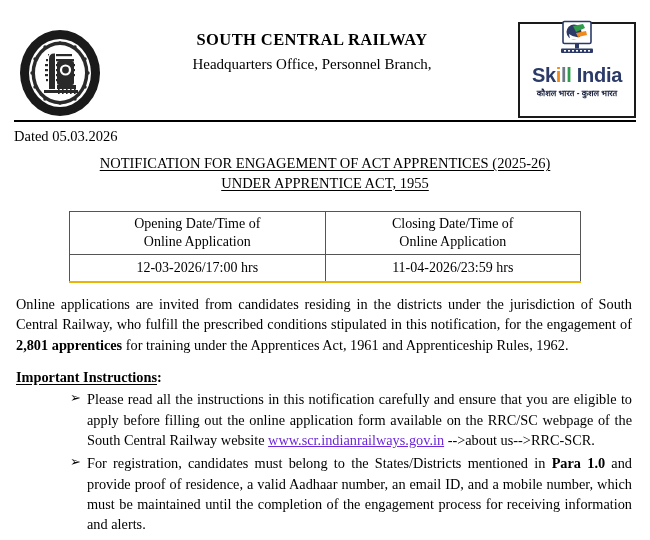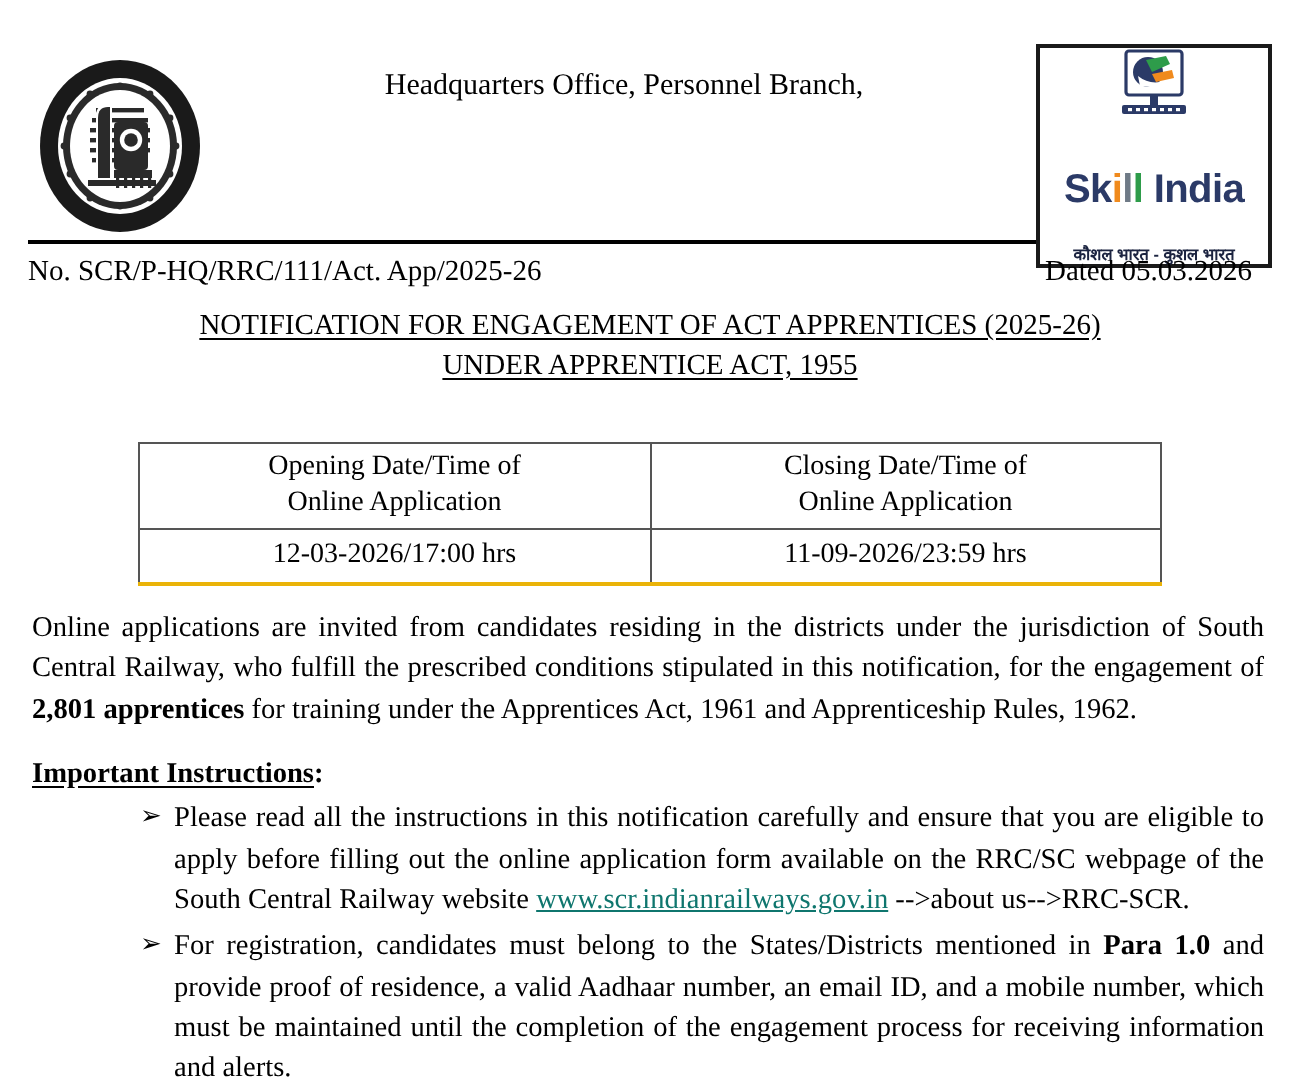--- a/index.html
+++ b/index.html
@@ -60,29 +60,29 @@
   }
   .org-line sup {
     font-size: 9.5px;
     vertical-align: super;
     line-height: 0;
   }
 
   .skill-india-box {
     width: 118px;
     flex: 0 0 118px;
-    height: 112px;
+    height: 96px;
     border: 2px solid #1a1a1a;
     background: #ffffff;
     box-sizing: border-box;
     display: flex;
     flex-direction: column;
     align-items: center;
-    justify-content: space-between;
-    padding: 0 2px;
+    justify-content: flex-end;
+    padding: 18px 2px;
   }
   .si-monitor { margin-bottom: 1px; }
   .si-wordmark {
     font-family: "Liberation Sans", "DejaVu Sans", sans-serif;
     font-weight: bold;
     font-size: 20px;
     color: #2b3a67;
     line-height: 1;
     letter-spacing: -0.3px;
     white-space: nowrap;
@@ -126,21 +126,21 @@
   }
   .doc-title .tline {
     text-decoration: underline;
     text-underline-offset: 2px;
   }
 
   
   .dates-table-wrap {
     display: flex;
     justify-content: center;
-    margin-top: 28px;
+    margin-top: 18px;
   }
   table.dates {
     border-collapse: collapse;
     width: 512px;
     table-layout: fixed;
     font-size: 14px;
   }
   table.dates th,
   table.dates td {
     border: 1px solid #555;
@@ -187,21 +187,21 @@
     padding-left: 17px;
   }
   ul.instructions li .marker {
     position: absolute;
     left: 0;
     top: 0;
     font-size: 13px;
   }
   ul.instructions li b { font-weight: bold; }
   a.ext-link {
-    color: #0f766e;
+    color: #6d28d9;
     text-decoration: underline;
     text-underline-offset: 1px;
   }
 </style>
 </head>
 <body>
 
 <div class="page">
 
   <div class="letterhead">
@@ -245,20 +245,21 @@
           <rect x="44" y="61" width="1.6" height="5"></rect>
           <rect x="48" y="61" width="1.6" height="5"></rect>
           <rect x="52" y="61" width="1.6" height="5"></rect>
           <rect x="56" y="61" width="1.6" height="5"></rect>
         </g>
         <path d="M26 62 L60 62 L60 65 L26 65 Z" fill="#2a2a2a"></path>
       </svg>
     </div>
 
     <div class="org-block">
+      <div class="org-name">SOUTH CENTRAL RAILWAY</div>
       <div class="org-line">Headquarters Office, Personnel Branch,</div>
     </div>
 
     <div class="skill-india-box">
       <span class="si-monitor">
         <svg width="42" height="40" viewBox="0 0 42 40" aria-hidden="true">
           <rect x="7" y="1.5" width="28" height="22" rx="1.5" fill="#ffffff" stroke="#2b3a67" stroke-width="1.6"></rect>
           <circle cx="18" cy="12" r="7.5" fill="#2b3a67"></circle>
           <path d="M17 6 L27 4 L29 8 L20 12 Z" fill="#2e9c4a"></path>
           <path d="M20 13 L30 11 L31 15 L22 17 Z" fill="#f08a1d"></path>
@@ -277,21 +278,20 @@
         </svg>
       </span>
       <div class="si-wordmark"><span>Sk</span><span class="tri-i">i</span><span class="tri-l1">l</span><span class="tri-l2">l</span><span> India</span></div>
       <div class="si-tagline">कौशल भारत - कुशल भारत</div>
     </div>
   </div>
 
   <hr class="header-rule">
 
   <div class="ref-row">
-    <span class="ref-no">No. SCR/P-HQ/RRC/111/Act. App/2025-26</span>
     <span class="ref-date">Dated 05.03.2026</span>
   </div>
 
   <div class="doc-title">
     <div><span class="tline">NOTIFICATION FOR ENGAGEMENT OF ACT APPRENTICES (2025-26)</span></div>
     <div><span class="tline">UNDER APPRENTICE ACT, 1955</span></div>
   </div>
 
   <div class="dates-table-wrap">
     <table class="dates">
@@ -301,21 +301,21 @@
             <span>Opening Date/Time  of</span><br>
             <span>Online Application</span>
           </th>
           <th>
             <span>Closing Date/Time of</span><br>
             <span>Online Application</span>
           </th>
         </tr>
         <tr>
           <td>12-03-2026/17:00 hrs</td>
-          <td>11-09-2026/23:59 hrs</td>
+          <td>11-04-2026/23:59 hrs</td>
         </tr>
       </tbody>
     </table>
   </div>
 
   <p class="body-para"><span>Online applications are invited from candidates residing in the districts under the jurisdiction of South Central Railway, who fulfill the prescribed conditions stipulated in this notification, for the engagement of </span><b>2,801 apprentices</b><span> for training under the Apprentices Act, 1961 and Apprenticeship Rules, 1962.</span></p>
 
   <div class="section-head"><span class="u">Important Instructions</span><span>:</span></div>
 
   <ul class="instructions">

